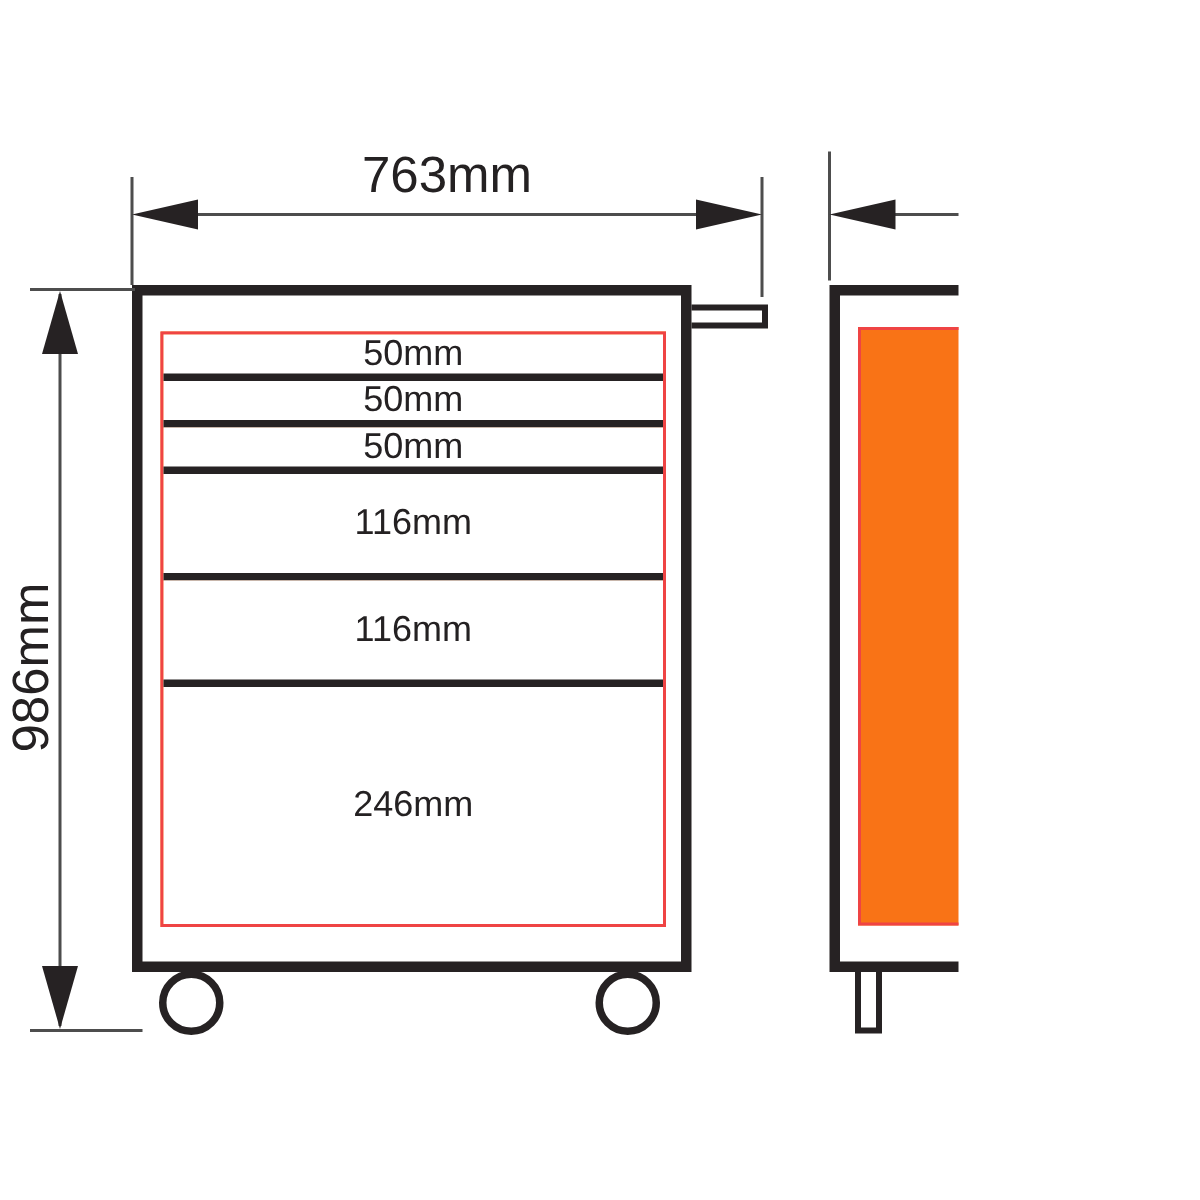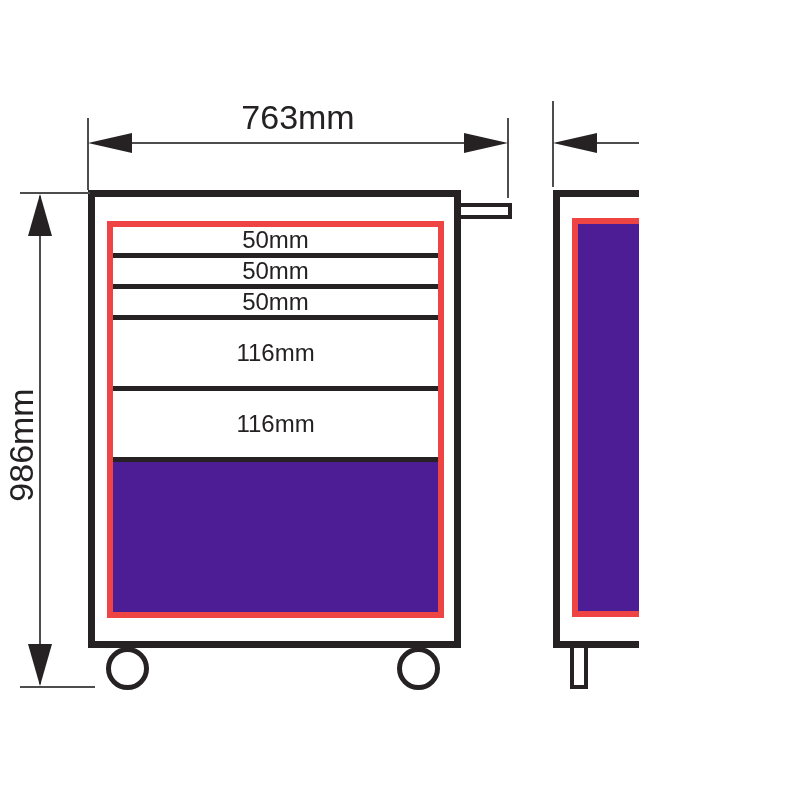--- a/index.html
+++ b/index.html
@@ -3,21 +3,21 @@
 <meta charset="utf-8">
 <style>
   html,body{margin:0;padding:0;background:#ffffff;}
   #canvas{
     position:relative;width:639px;height:800px;background:#ffffff;
     overflow:hidden;font-family:"Liberation Sans",sans-serif;color:#242122;
   }
   .abs{position:absolute;box-sizing:border-box;}
   
   .outer-box{border:7px solid #262223;background:#ffffff;z-index:2;}
-  .inner-box{border:6px solid #ef4444;background:#4c1d95;z-index:3;}
+  .inner-box{border:2px solid #ef4444;background:#f97316;z-index:3;}
   .handle{border:4px solid #262223;background:#ffffff;z-index:1;}
   .leg{border:4px solid #262223;background:#ffffff;z-index:1;}
   .wheel{border:5px solid #262223;border-radius:50%;background:#ffffff;z-index:1;}
   
   .drawer-stack{display:flex;flex-direction:column;z-index:4;}
   .drawer{display:flex;align-items:center;justify-content:center;
           font-size:24px;color:#242122;background:#ffffff;box-sizing:border-box;}
   .drawer.sep{border-bottom:5px solid #262223;}
   
   .dim-line{background:#4d4d4d;z-index:5;}
@@ -66,20 +66,23 @@
     </div>
     <div class="drawer sep" style="height:31px;">
       <span>50mm</span>
     </div>
     <div class="drawer sep" style="height:71px;">
       <span>116mm</span>
     </div>
     <div class="drawer sep" style="height:71px;">
       <span>116mm</span>
     </div>
+    <div class="drawer" style="flex:1;">
+      <span>246mm</span>
+    </div>
   </div>
   <div class="abs wheel" style="left:106px;top:647px;width:43px;height:43px;"></div>
   <div class="abs wheel" style="left:397px;top:647px;width:43px;height:43px;"></div>
 
   <div class="abs outer-box" style="left:553px;top:190px;width:242px;height:458px;"></div>
   <div class="abs inner-box" style="left:572px;top:218px;width:205px;height:399px;"></div>
   <div class="abs leg" style="left:570px;top:644px;width:18px;height:45px;"></div>
   <div class="abs leg" style="left:763px;top:644px;width:18px;height:45px;"></div>
 
 </div>

